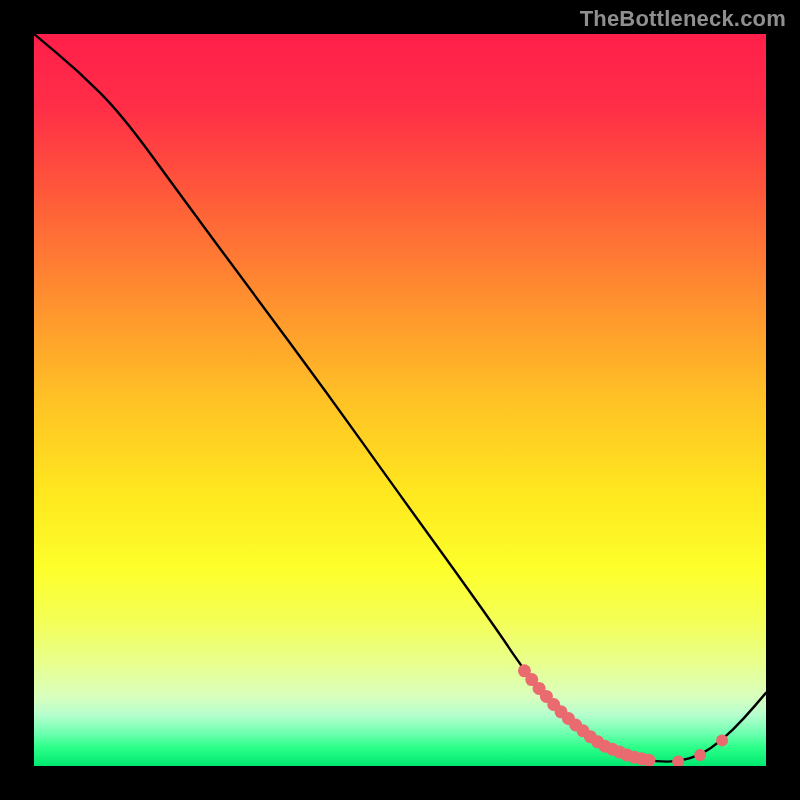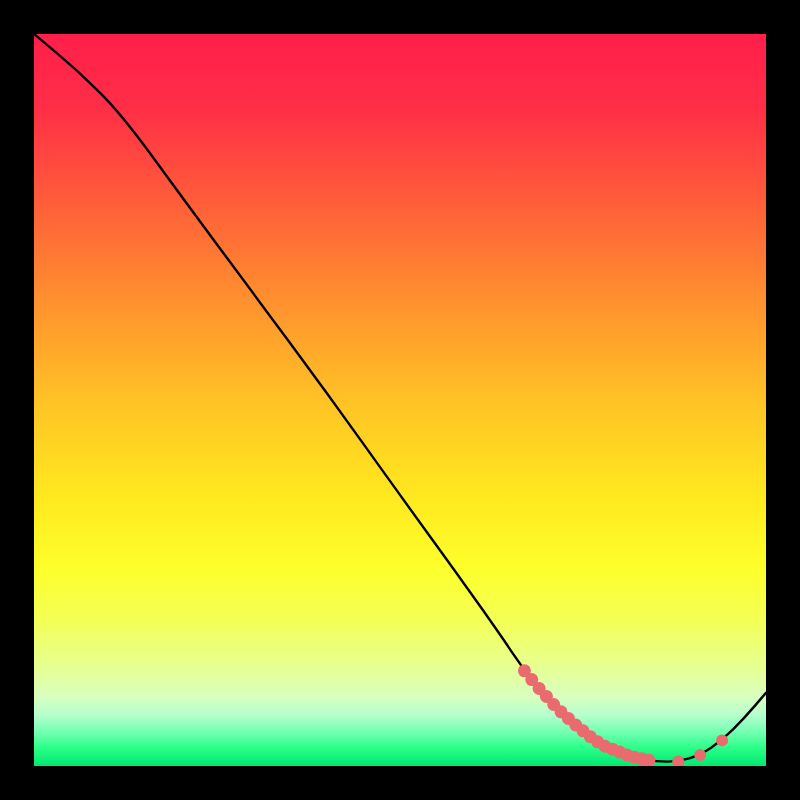--- a/index.html
+++ b/index.html
@@ -35,20 +35,21 @@
     font-weight: 600;
     color: #8f8f8f;
     letter-spacing: 0.2px;
   }
   svg { display: block; }
 </style>
 </head>
 <body>
 
 <div class="frame">
+  <div class="watermark">TheBottleneck.com</div>
 
   <div class="plot">
     <svg id="chart-svg" width="732" height="732" viewBox="0 0 732 732" preserveAspectRatio="none">
       <defs>
         <linearGradient id="bg-grad" x1="0" y1="0" x2="0" y2="1">
             <stop offset="0.00%" stop-color="#ff1f4a"></stop>
             <stop offset="10.00%" stop-color="#ff2e47"></stop>
             <stop offset="22.00%" stop-color="#ff5a3a"></stop>
             <stop offset="35.00%" stop-color="#ff8b30"></stop>
             <stop offset="50.00%" stop-color="#ffc225"></stop>

